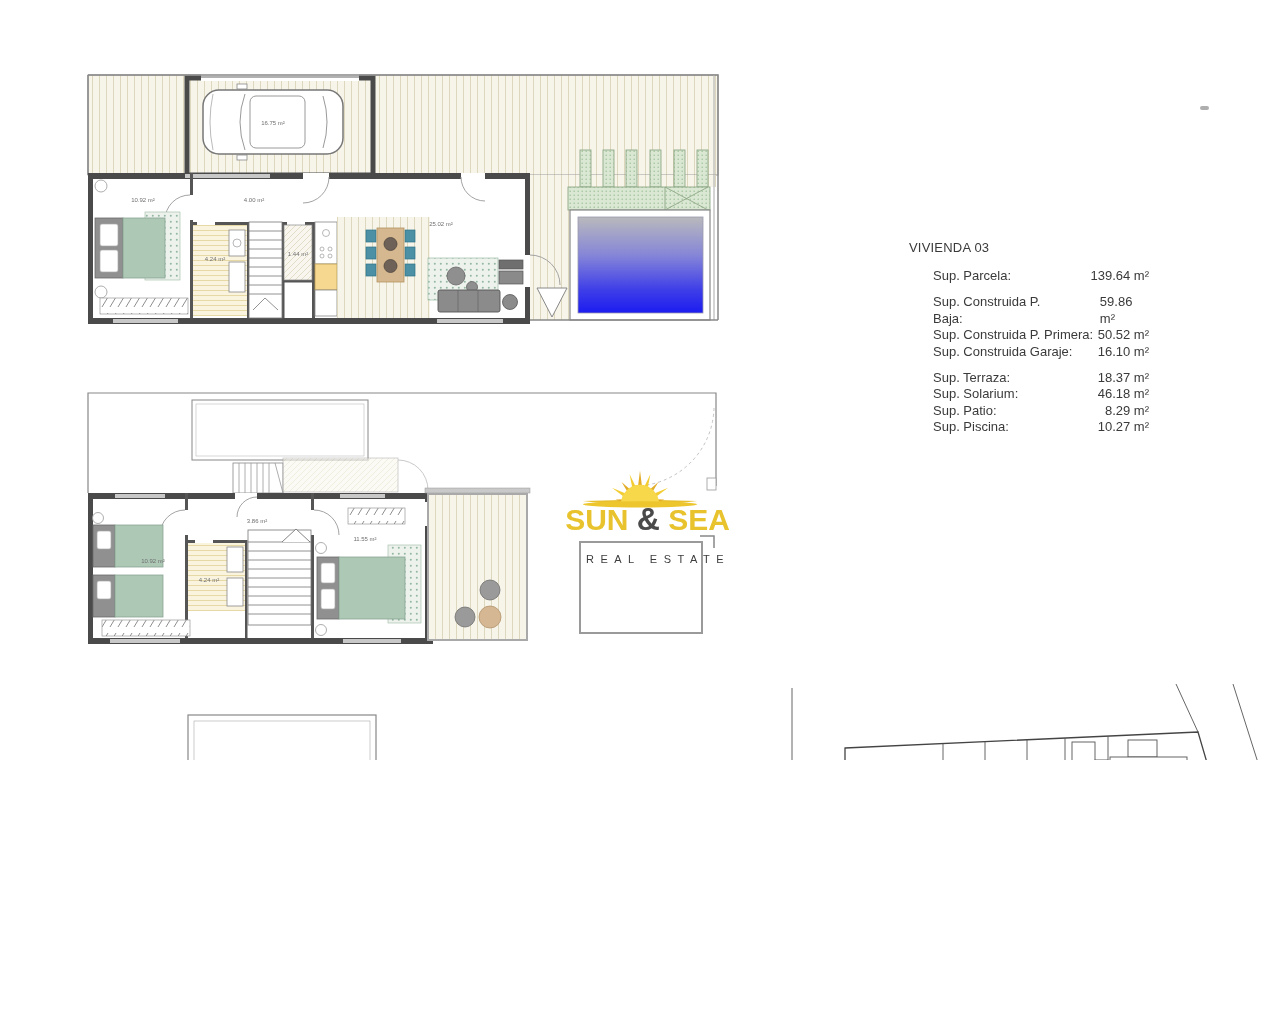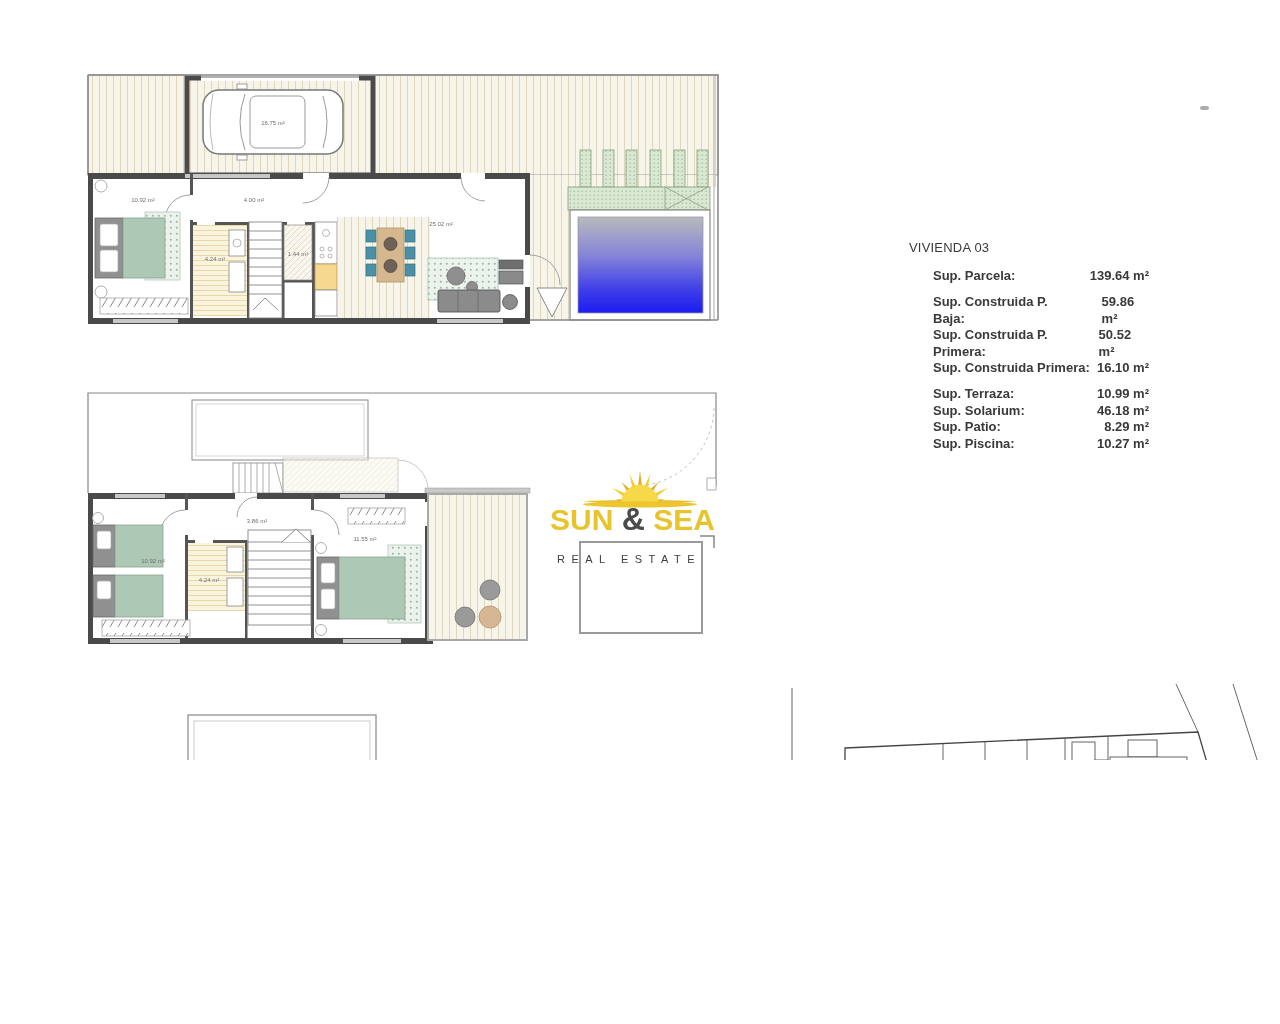--- a/index.html
+++ b/index.html
@@ -3,24 +3,24 @@
 <meta charset="utf-8">
 <style>
   html,body{margin:0;padding:0;background:#fff;}
   #canvas{position:relative;width:1280px;height:760px;background:#ffffff;overflow:hidden;
           font-family:"Liberation Sans",sans-serif;}
   .plan{position:absolute;z-index:1;}
   svg text{font-family:"Liberation Sans",sans-serif;font-size:6px;fill:#6f6f6f;}
   
   #info{position:absolute;left:909px;top:240px;width:240px;color:#3a3a3a;font-size:13px;z-index:3;}
   #info .title{margin-bottom:13px;letter-spacing:.2px;}
-  #info .row{display:flex;justify-content:space-between;padding-left:24px;line-height:16.4px;font-weight:bold;}
+  #info .row{display:flex;justify-content:space-between;padding-left:24px;line-height:16.4px;}
   #info .gap{margin-top:10px;gap:32px;}
   
-  #logo{position:absolute;left:550px;top:454px;width:180px;text-align:left;z-index:5;}
+  #logo{position:absolute;left:550px;top:454px;width:180px;text-align:right;z-index:5;}
   #logo .sun{display:block;margin:0 auto -4px auto;}
   #logo .wordmark{font-size:30px;font-weight:bold;line-height:30px;white-space:nowrap;}
   #logo .w-sun,#logo .w-sea{color:#e8c32d;}
   #logo .amp{color:#4a4a4a;font-size:32px;}
   #logo .tagline{font-size:11px;letter-spacing:6.5px;color:#3d3d3d;margin-top:18px;padding-left:7px;white-space:nowrap;}
   #artifact{position:absolute;left:1200px;top:106px;width:9px;height:4px;background:#9a9a9a;border-radius:2px;opacity:.8;z-index:2;}
 </style>
 </head>
 <body>
 
@@ -417,26 +417,26 @@
     </div>
     <div class="row gap">
       <span>Sup. Construida P. Baja:</span>
       <span>59.86 m²</span>
     </div>
     <div class="row">
       <span>Sup. Construida P. Primera:</span>
       <span>50.52 m²</span>
     </div>
     <div class="row">
-      <span>Sup. Construida Primera:</span>
+      <span>Sup. Construida Garaje:</span>
       <span>16.10 m²</span>
     </div>
     <div class="row gap">
       <span>Sup. Terraza:</span>
-      <span>10.99 m²</span>
+      <span>18.37 m²</span>
     </div>
     <div class="row">
       <span>Sup. Solarium:</span>
       <span>46.18 m²</span>
     </div>
     <div class="row">
       <span>Sup. Patio:</span>
       <span>8.29 m²</span>
     </div>
     <div class="row">

